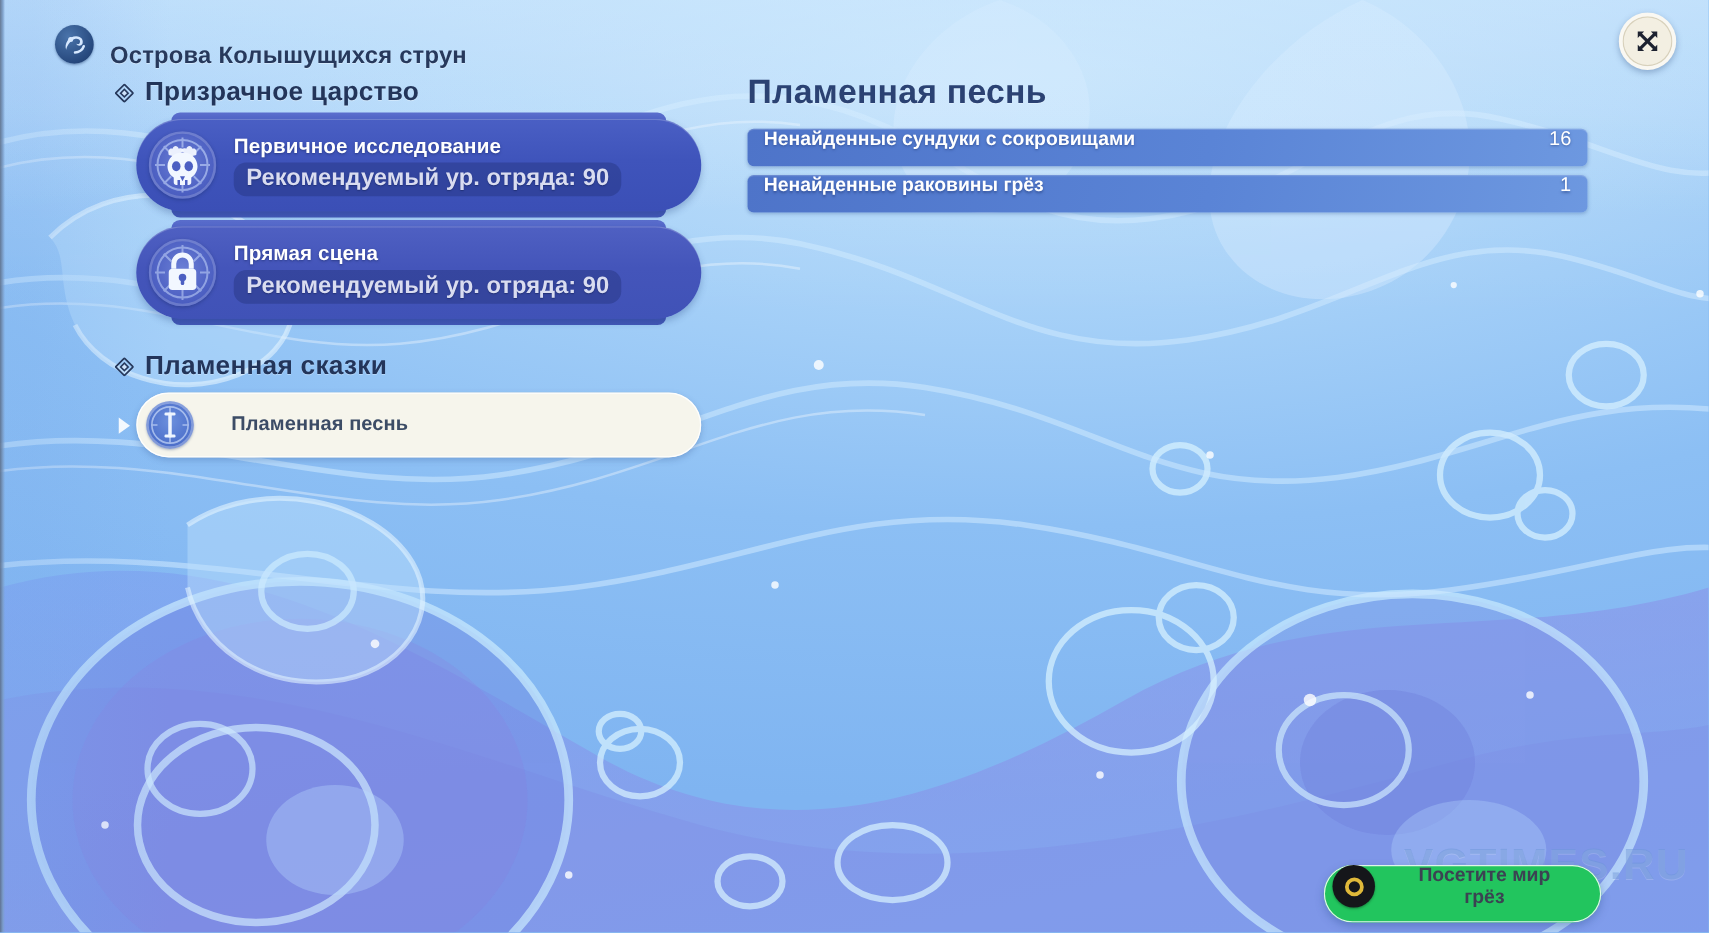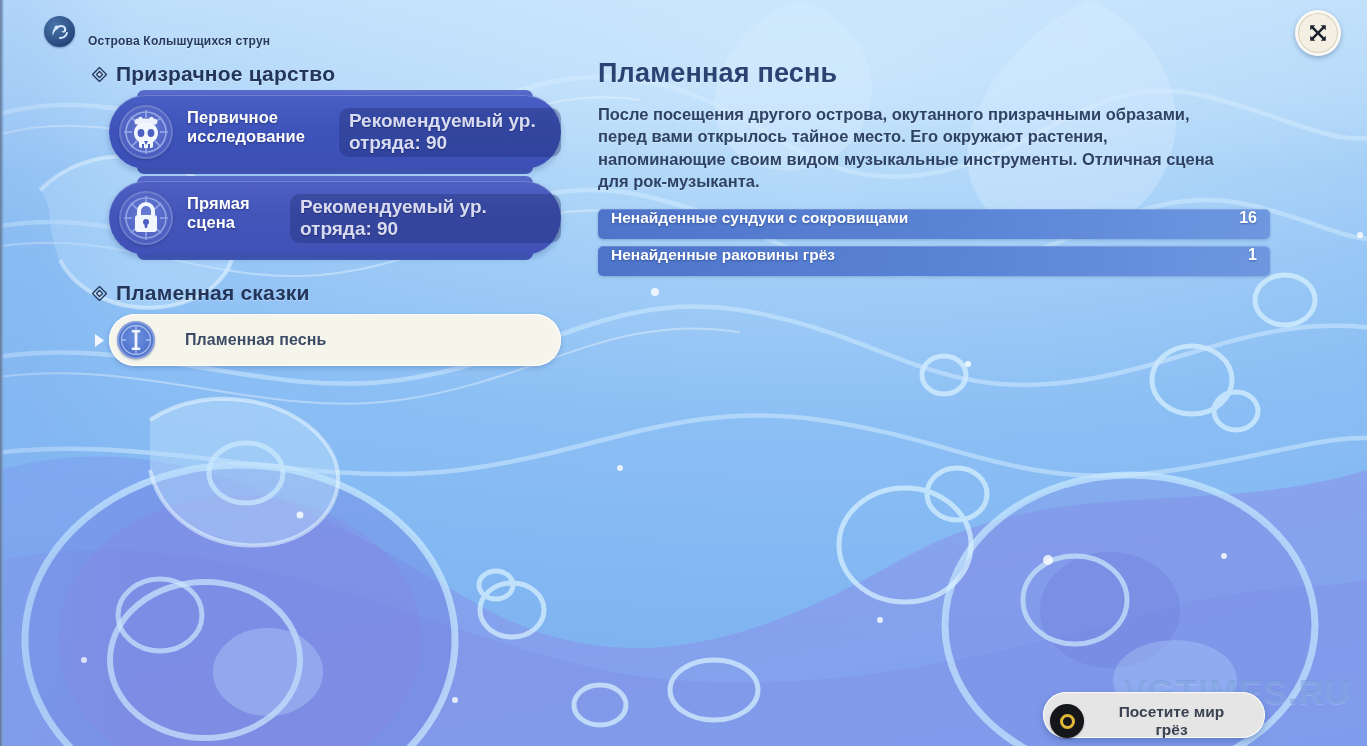--- a/index.html
+++ b/index.html
@@ -35,21 +35,21 @@
   
   .header{ position:absolute; left:44px; top:14px; display:flex; align-items:center; gap:13px; z-index:6; }
   .header-icon{
     width:31px; height:31px; border-radius:50%;
     background:radial-gradient(circle at 35% 30%, #4a74ab, #27497e 70%, #1d3864);
     box-shadow:0 1px 2px rgba(30,60,110,.45);
     position:relative; flex:0 0 auto;
   }
   .header-icon svg{ position:absolute; inset:0; }
   .header-title{
-    font-size:12px; font-weight:bold; color:#27395c;
+    font-size:19px; font-weight:bold; color:#27395c;
     letter-spacing:.2px; text-shadow:0 1px 0 rgba(255,255,255,.35);margin-top:20px;
   }
 
   
   .close-btn{
     position:absolute; right:26px; top:10px; width:46px; height:46px; border-radius:50%;
     background:#f3efe2;
     border:3px solid rgba(255,255,255,.55);
     box-shadow:0 2px 5px rgba(40,70,120,.35), inset 0 0 0 1px rgba(190,180,150,.5);
     display:flex; align-items:center; justify-content:center; cursor:pointer; z-index:8;
@@ -88,21 +88,21 @@
     background:linear-gradient(180deg,#4f60c2 0%,#4455ba 45%,#4052b7 100%);
   }
   .q-icon{
     width:54px; height:54px; margin-left:10px; flex:0 0 auto;
     border-radius:50%;
     background:radial-gradient(circle at 50% 45%, #6b7fd6 0%, #4e61c3 60%, #3d50b4 100%);
     box-shadow:inset 0 0 0 2px rgba(255,255,255,.18), 0 1px 3px rgba(20,40,90,.35);
     position:relative;
   }
   .q-icon svg{ position:absolute; inset:0; }
-  .q-body{ margin-left:14px; display:flex; flex-direction:row; gap:3px; }
+  .q-body{ margin-left:14px; display:flex; flex-direction:column; gap:3px; }
   .q-title{
     font-size:16.5px; font-weight:bold; color:#ffffff;
     text-shadow:0 1px 2px rgba(20,35,90,.55); letter-spacing:.1px;
   }
   .q-sub{
     align-self:flex-start;
     font-size:19px; font-weight:bold; color:#d9dcf0;
     background:rgba(30,44,110,.35);
     border-radius:10px; padding:2px 10px 3px;
     text-shadow:0 1px 1px rgba(15,30,80,.5);
@@ -145,30 +145,30 @@
     background:linear-gradient(100deg,#4e74c9 0%,#5a84d6 55%,#6d98e0 100%);
     box-shadow:0 1px 3px rgba(40,75,140,.30), inset 0 1px 0 rgba(255,255,255,.16);
     display:flex; justify-content:space-between;
     padding:0 13px; cursor:default;
   }
   .stat-label{
     font-size:15.5px; font-weight:bold; color:#ffffff;
     text-shadow:0 1px 2px rgba(25,50,110,.5);
   }
   .stat-value{
-    font-size:16px; font-weight:bold; color:#ffffff;
+    font-size:16px; font-weight:normal; color:#ffffff;
     text-shadow:0 1px 2px rgba(25,50,110,.5);
   }
 
   
   .cta{
-    position:absolute; right:102px; bottom:8px; width:222px; height:46px;
-    background:#e5e5e5; border-radius:23px;
+    position:absolute; right:86px; bottom:8px; width:222px; height:46px;
+    background:#22c55e; border-radius:23px;
     box-shadow:0 3px 7px rgba(40,75,140,.35), inset 0 0 0 1px rgba(255,255,255,.85);
-    display:flex; align-items:flex-end; cursor:pointer; z-index:9;
+    display:flex; align-items:flex-start; cursor:pointer; z-index:9;
   }
   .cta-key{
     width:34px; height:34px; margin-left:7px; flex:0 0 auto; border-radius:50%;
     background:#15161a; display:flex; align-items:center; justify-content:center;
     box-shadow:0 1px 2px rgba(0,0,0,.35);
   }
   .cta-key span{
     display:block; width:15px; height:15px; border-radius:50%;
     border:3px solid #e0b93a;
   }
@@ -391,21 +391,20 @@
           <rect x="14.6" y="26.6" width="8.8" height="2.4" rx="1" fill="#eef5ff"></rect>
         </svg>
       </div>
       <div class="s-title">Пламенная песнь</div>
     </div>
   </div>
 </div>
 
 <div class="right-col">
   <div class="panel-title">Пламенная песнь</div>
-  <div class="panel-desc">После посещения другого острова, окутанного призрачными образами, перед вами открылось тайное место. Его окружают растения, напоминающие своим видом музыкальные инструменты. Отличная сцена для рок-музыканта.</div>
 
   <div class="stat-bar">
     <span class="stat-label">Ненайденные сундуки с сокровищами</span>
     <span class="stat-value">16</span>
   </div>
   <div class="stat-bar">
     <span class="stat-label">Ненайденные раковины грёз</span>
     <span class="stat-value">1</span>
   </div>
 </div>

